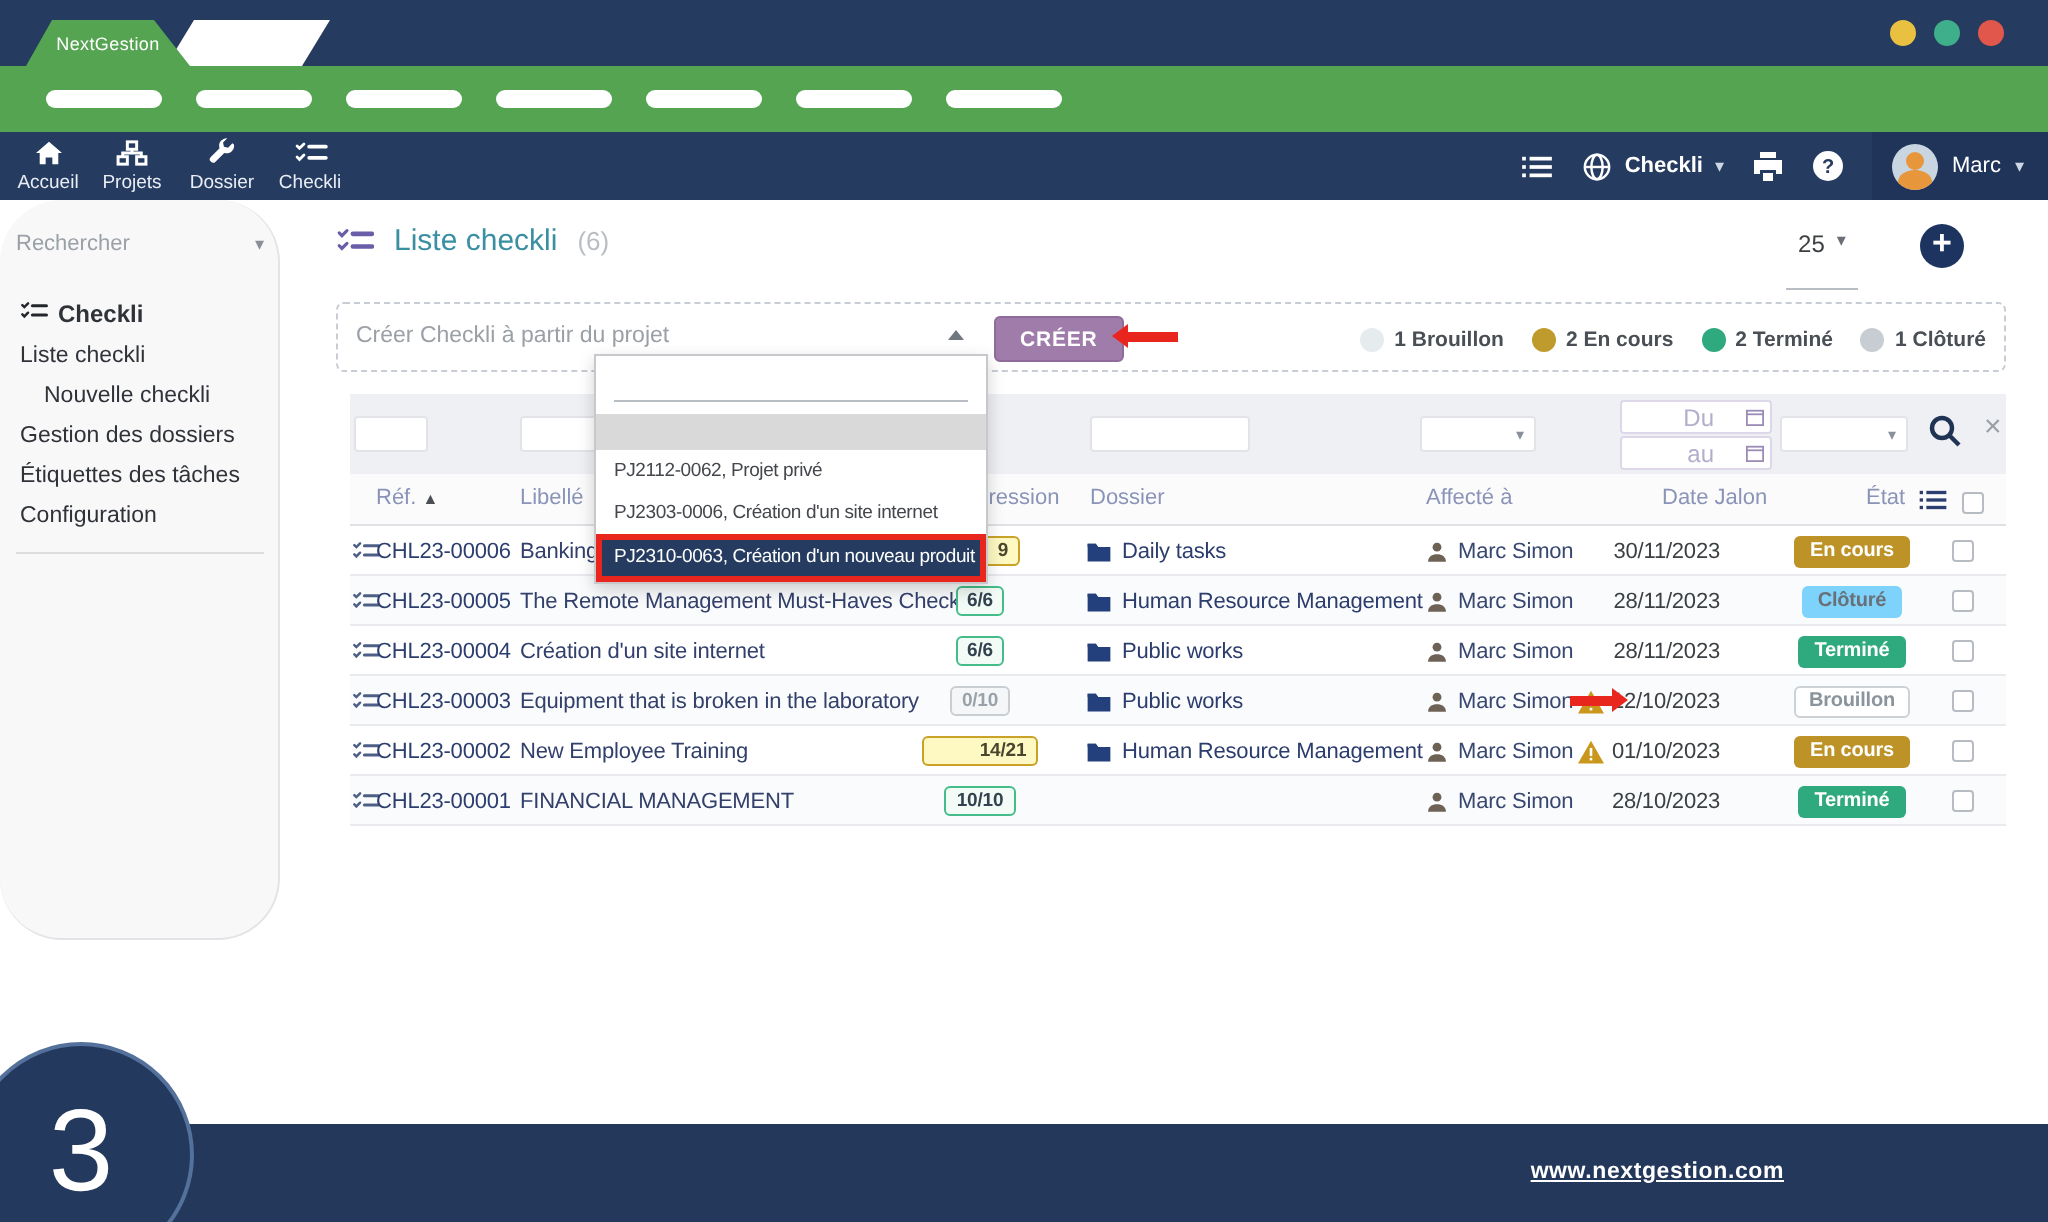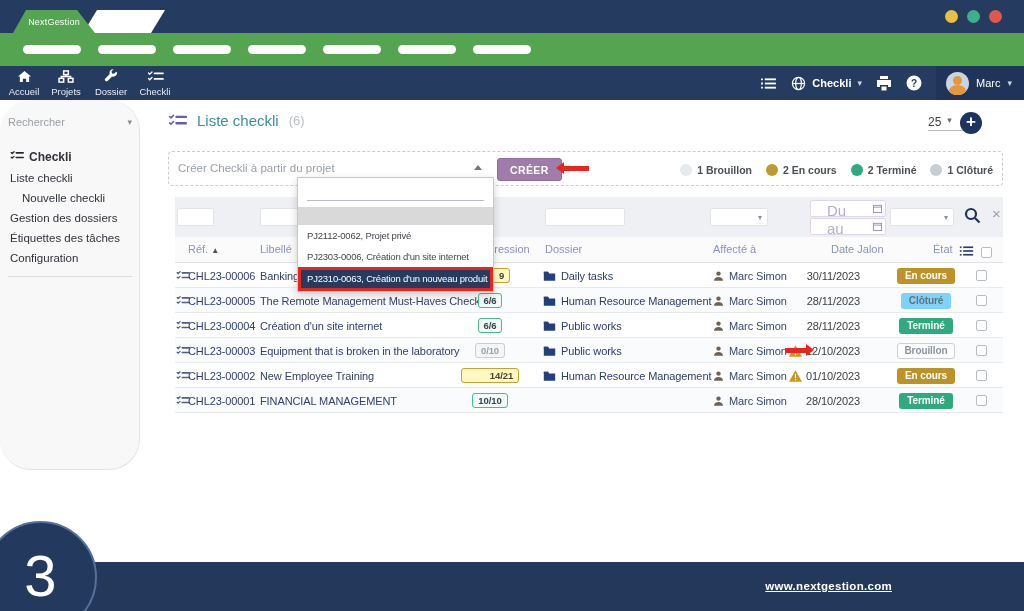--- a/index.html
+++ b/index.html
@@ -45,22 +45,22 @@
   .side-menu { position:absolute; left:0; top:46px; width:140px; }
   .side-item { font-size:11.5px; color:#2f3338; padding:4px 8px 4px 10px; cursor:pointer; display:flex; align-items:center; gap:5px; }
   .side-item.head { font-weight:bold; font-size:12px; }
   .side-item.indent { padding-left:22px; }
   .side-divider { margin:8px 8px 0 8px; border-top:1px solid #ddd; }
 
   
   .page-head { position:absolute; left:168px; top:112px; display:flex; align-items:center; gap:10px; }
   .page-title { font-size:15px; color:#3b8fa3; }
   .page-count { font-size:13px; color:#b9bec4; }
-  .pagesize { position:absolute; left:928px; top:115px; width:36px; font-size:12px; color:#3c4043;
-    border-bottom:1px solid #b9bec4; padding-bottom:1px; display:flex; gap:6px; cursor:pointer; }
+  .pagesize { position:absolute; left:893px; top:115px; width:36px; font-size:12px; color:#3c4043;
+    border-bottom:1px solid #b9bec4; padding-bottom:15px; display:flex; gap:6px; justify-content:center; cursor:pointer; }
   .add-btn { position:absolute; left:960px; top:112px; width:22px; height:22px; border-radius:50%;
     background:#1d3461; color:#fff; font-size:17px; line-height:20px; text-align:center; font-weight:bold; cursor:pointer; }
 
   
   .create-box { position:absolute; left:168px; top:151px; width:835px; height:35px;
     border:1px dashed #c8ccd4; border-radius:4px; background:#fff; }
   .create-ph { position:absolute; left:9px; top:10px; font-size:11.5px; color:#9aa0a6; }
   .caret-up { position:absolute; left:305px; top:13px; width:0; height:0;
     border-left:4px solid transparent; border-right:4px solid transparent; border-bottom:5px solid #707780; }
   .creer-btn { position:absolute; left:328px; top:6px; height:23px; padding:0 12px; background:#a07cab;
@@ -73,21 +73,21 @@
 
   
   .table { position:absolute; left:175px; top:197px; width:828px; }
   .filter-row { position:relative; height:40px; background:#eef0f3; }
   .f-input { position:absolute; top:11px; height:18px; border:1px solid #e2e4e8; border-radius:2px; background:#fff; font-size:10px; padding:0 4px; color:#555; }
   .f-select { position:absolute; top:11px; height:18px; background:#fff; border:1px solid #e2e4e8; border-radius:2px;
     display:flex; align-items:center; justify-content:flex-end; padding-right:5px; cursor:pointer; }
   .f-select .car { font-size:8px; color:#8a9099; }
   .date-box { position:absolute; left:635px; top:2px; width:76px; }
   .date-box .drow { position:relative; height:17px; margin-top:1px; background:#fff; border:1px solid #ded7ea; border-radius:2px; }
-  .date-box input { position:absolute; left:16px; top:1px; width:46px; border:0; outline:0; font-size:15px; color:#555; background:transparent; }
+  .date-box input { position:absolute; left:0; top:1px; width:46px; border:0; outline:0; font-size:12px; color:#555; background:transparent;text-align:right; }
   .date-box input::placeholder { color:#b4aecb; }
   .cal { position:absolute; right:3px; top:3px; }
   .f-search { position:absolute; left:789px; top:10px; cursor:pointer; }
   .f-clear { position:absolute; left:817px; top:8px; font-size:15px; color:#9aa0a6; cursor:pointer; }
 
   .head-row { position:relative; height:26px; background:#fbfbfc; border-bottom:1px solid #dfe1e5; }
   .hcell { position:absolute; top:6px; font-size:11px; color:#8a93b8; white-space:nowrap; cursor:pointer; }
   .sort-asc { font-size:8px; color:#4a4f55; margin-left:3px; }
   .hicon { position:absolute; top:6px; cursor:pointer; }
   .checkbox { width:11px; height:11px; border:1px solid #b6bcc2; border-radius:2px; background:#fff; display:inline-block; cursor:pointer; }

